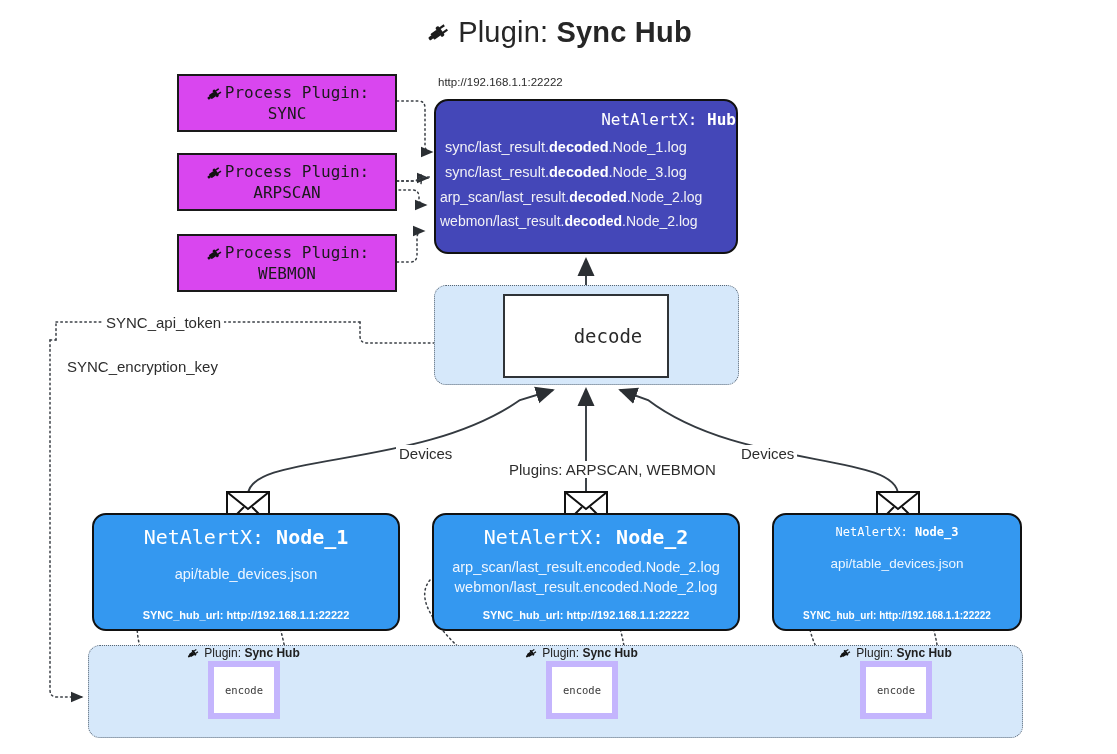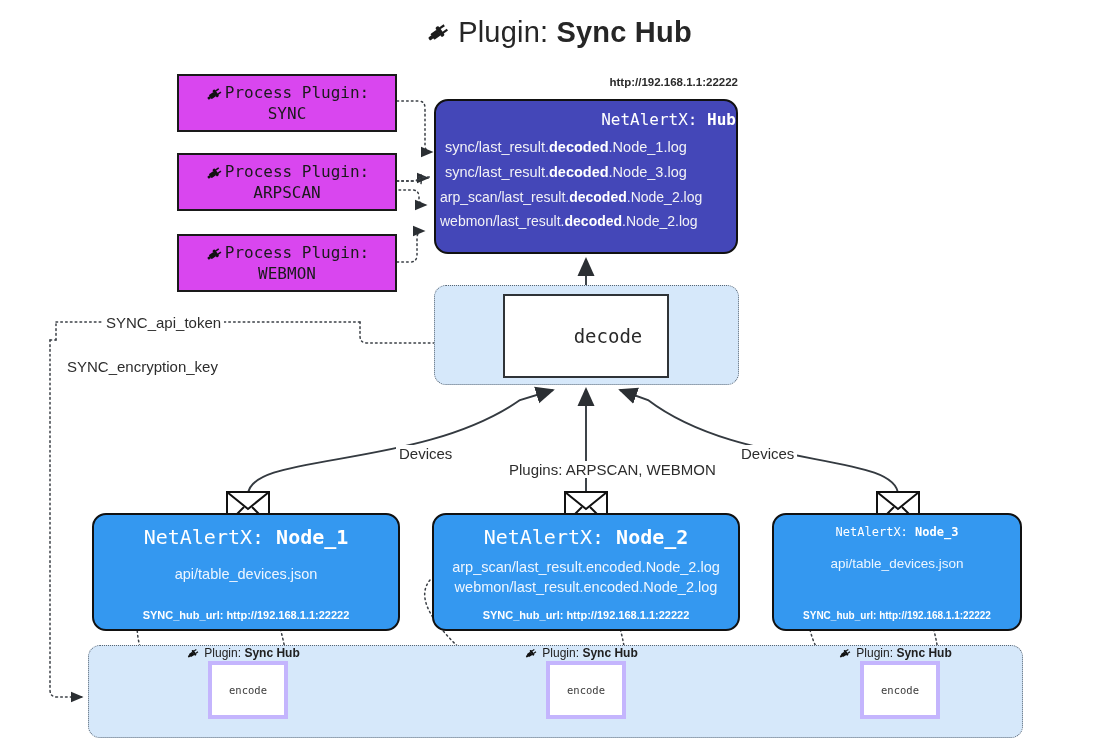--- a/index.html
+++ b/index.html
@@ -48,22 +48,22 @@
     align-items: center; justify-content: center;
     line-height: 1.25;
   }
   .proc-box .l1 { display: flex; align-items: center; }
   .proc-box .l2 { }
 
   
   #hub-url {
     position: absolute;
     left: 438px; top: 76px; width: 300px;
-    text-align: right;
-    font-size: 11.5px; font-weight: bold;
+    text-align: left;
+    font-size: 11.5px; font-weight: normal;
     color: #2b2b2b;
   }
   #hub-box {
     left: 434px; top: 99px;
     width: 304px; height: 155px;
     background: #4447b8;
     border: 2.5px solid #111111;
     border-radius: 14px;
     color: #ffffff;
     padding-top: 9px;
@@ -161,23 +161,23 @@
   
   #bottom-band {
     left: 88px; top: 645px;
     width: 935px; height: 93px;
     background: #d6e8fa;
     border: 1.6px dotted #5a6673;
     border-radius: 12px;
   }
   .enc-box {
     position: absolute;
-    width: 80px; height: 58px;
+    width: 72px; height: 58px;
     background: #ffffff;
-    border: 4px solid #c4b5fd;
+    border: 6px solid #c4b5fd;
     display: flex; align-items: center; justify-content: center;
     font-family: "DejaVu Sans Mono", monospace;
     font-size: 10.5px;
     color: #3a3a3a;
   }
   .enc-label {
     position: absolute;
     font-size: 12px;
     color: #202020;
     white-space: nowrap;

